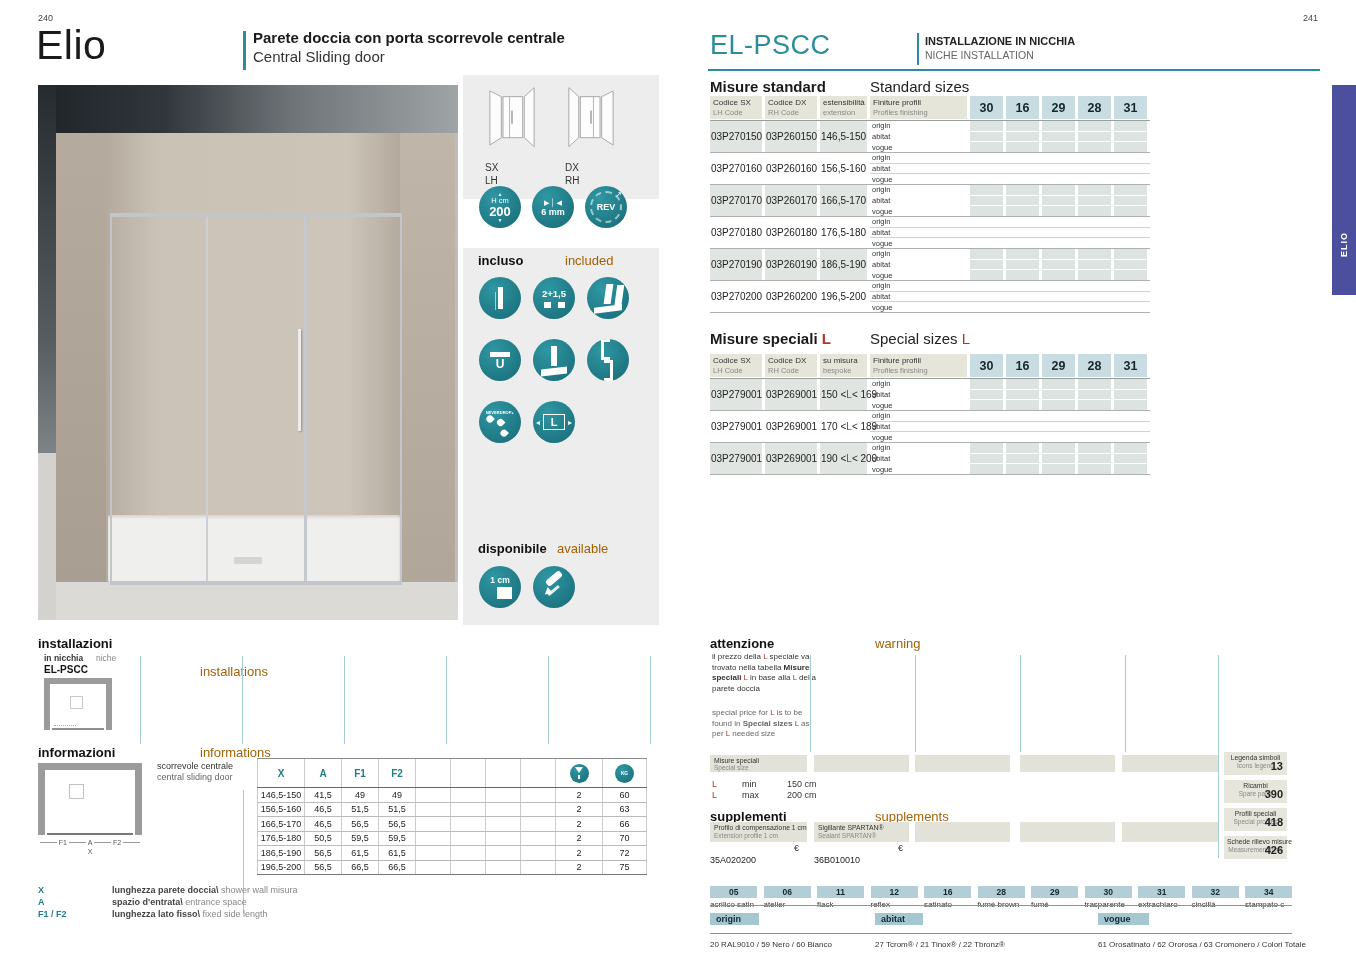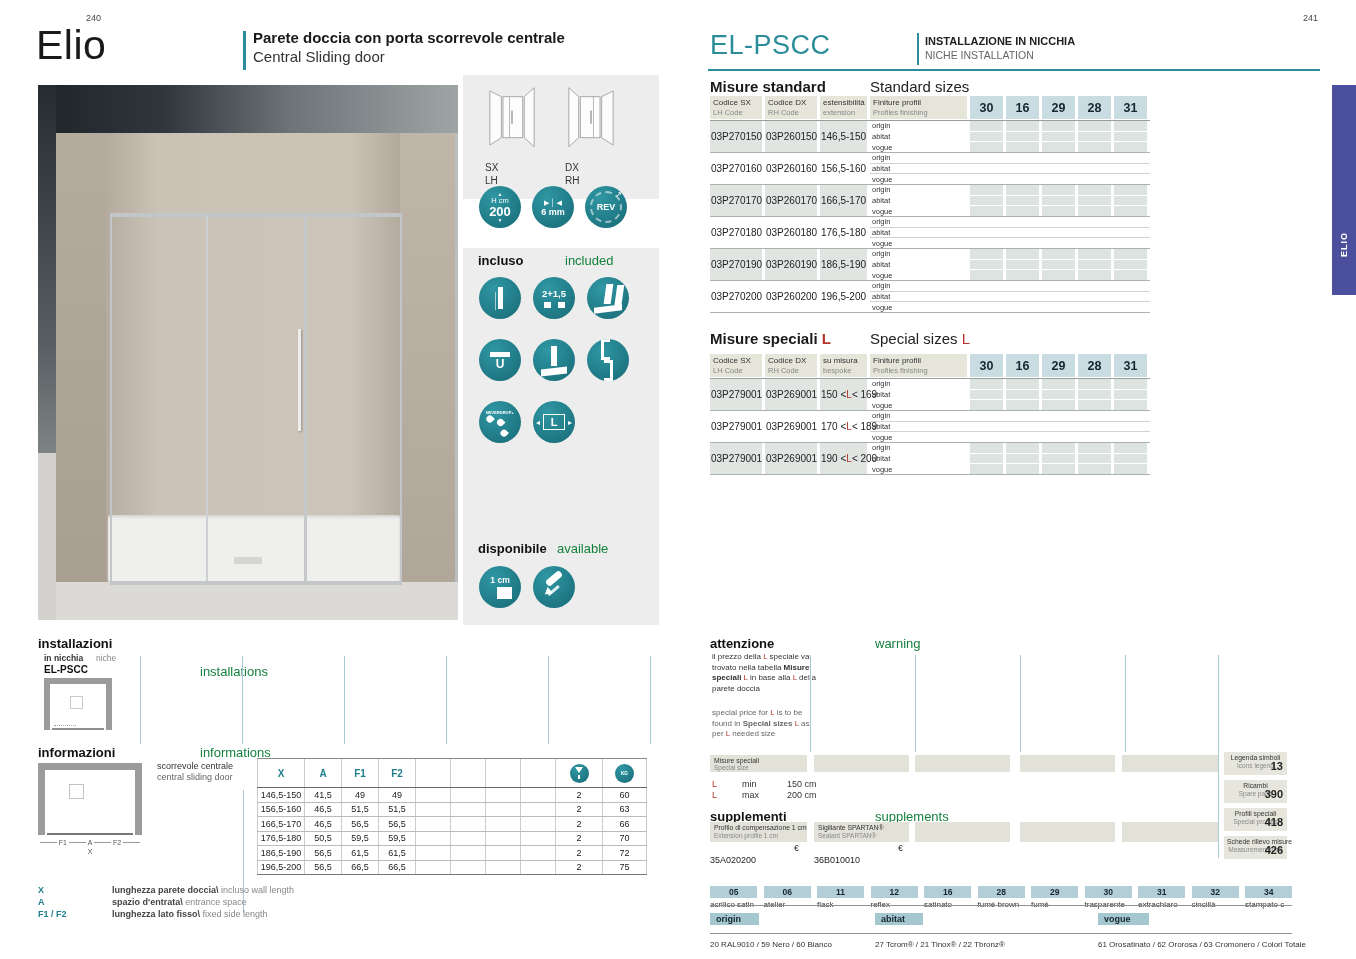--- a/index.html
+++ b/index.html
@@ -62,21 +62,21 @@
   .badge-row .circle{margin-right:11px;}
   .b-small{font-size:7.5px;line-height:8px;}
   .b-big{font-size:13px;font-weight:bold;line-height:13px;}
   .b-mid{font-size:9px;font-weight:bold;line-height:10px;}
   .arr-up::before{content:"\25B2";font-size:5px;line-height:5px;display:block;}
   .arr-dn::after{content:"\25BC";font-size:5px;line-height:5px;display:block;}
   .arr66::before{content:"\25B6\2009\2502\2009\25C0";font-size:7px;line-height:9px;display:block;}
   .badge-rev::before{content:"";position:absolute;inset:5px;border:2px dashed rgba(255,255,255,.55);border-radius:50%;}
   .badge-rev::after{content:"\2197";position:absolute;right:5px;top:4px;font-size:8px;}
   .sec-lab-it{font-size:13px;font-weight:bold;color:#111;}
-  .sec-lab-en{font-size:13px;color:#15803d;}
+  .sec-lab-en{font-size:13px;color:#a16207;}
   .inc-grid{position:absolute;left:16px;top:29px;width:172px;display:flex;flex-wrap:wrap;}
   .inc-grid .circle{margin:0 12px 20px 0;}
   .avail-row{position:absolute;left:16px;top:318px;display:flex;}
   .avail-row .circle{margin-right:12px;}
   .ic-txt{font-size:9.5px;font-weight:bold;line-height:10px;}
   .fixing-profile-icon::before{content:"";width:5px;height:22px;background:#fff;box-shadow:-5px 3px 0 -2px rgba(255,255,255,.6);}
   .extension-2-15-icon::after{content:"";width:7px;height:6px;background:#fff;box-shadow:14px 0 0 #fff;margin-top:3px;margin-left:-14px;}
   .glass-panels-icon::before{content:"";width:7px;height:20px;background:#fff;transform:skewX(-8deg);box-shadow:11px 1px 0 #fff;}
   .glass-panels-icon::after{content:"";width:28px;height:6px;background:#fff;transform:skewY(-7deg);margin-top:2px;}
   .u-profile-icon::before{content:"";width:20px;height:5px;background:#fff;box-shadow:0 0 0 0 #fff;margin-bottom:2px;}
@@ -194,21 +194,21 @@
   .hrule{position:absolute;left:710px;width:582px;height:0;border-top:1.5px solid #8e9492;}
   .ps{position:absolute;top:908px;}
   .ps-chip{display:inline-block;background:#a5c8d0;font-size:9px;font-weight:bold;color:#16262e;padding:1px 18px 1px 6px;}
   .ps-colors{font-size:8px;color:#333;margin-top:14px;white-space:nowrap;}
 </style>
 </head>
 <body>
 
 <div class="sheet">
 
-  <div class="abs pgno" style="left:38px;top:13px;margin-left:48px;">240</div>
+  <div class="abs pgno" style="left:38px;top:13px;">240</div>
   <h1 class="brand">Elio</h1>
   <div class="teal-vbar" style="left:243px;top:31px;width:3px;height:39px;"></div>
   <div class="abs head-it" style="left:253px;top:29px;">Parete doccia con porta scorrevole centrale</div>
   <div class="abs head-en" style="left:253px;top:48px;">Central Sliding door</div>
 
   <div class="photo">
     <div class="ph-floor"></div>
     <div class="ph-outfloor"></div>
     <div class="ph-backwall"></div>
     <div class="ph-pillar-l"></div>
@@ -418,21 +418,21 @@
         <div class="it-cell w35"></div>
         <div class="it-cell w35"></div>
         <div class="it-cell w35"></div>
         <div class="it-cell w47">2</div>
         <div class="it-cell w44">75</div>
       </div>
     </div>
   <div id="legend">
       <div class="lg-row">
         <div class="lg-key">X</div>
-        <div><span class="lg-it">lunghezza parete doccia\</span><span class="lg-en"> incluso wall length</span></div>
+        <div><span class="lg-it">lunghezza parete doccia\</span><span class="lg-en"> shower wall misura</span></div>
       </div>
       <div class="lg-row">
         <div class="lg-key">A</div>
         <div><span class="lg-it">spazio d'entrata\</span><span class="lg-en"> entrance space</span></div>
       </div>
       <div class="lg-row">
         <div class="lg-key">F1 / F2</div>
         <div><span class="lg-it">lunghezza lato fisso\</span><span class="lg-en"> fixed side length</span></div>
       </div>
     </div>

